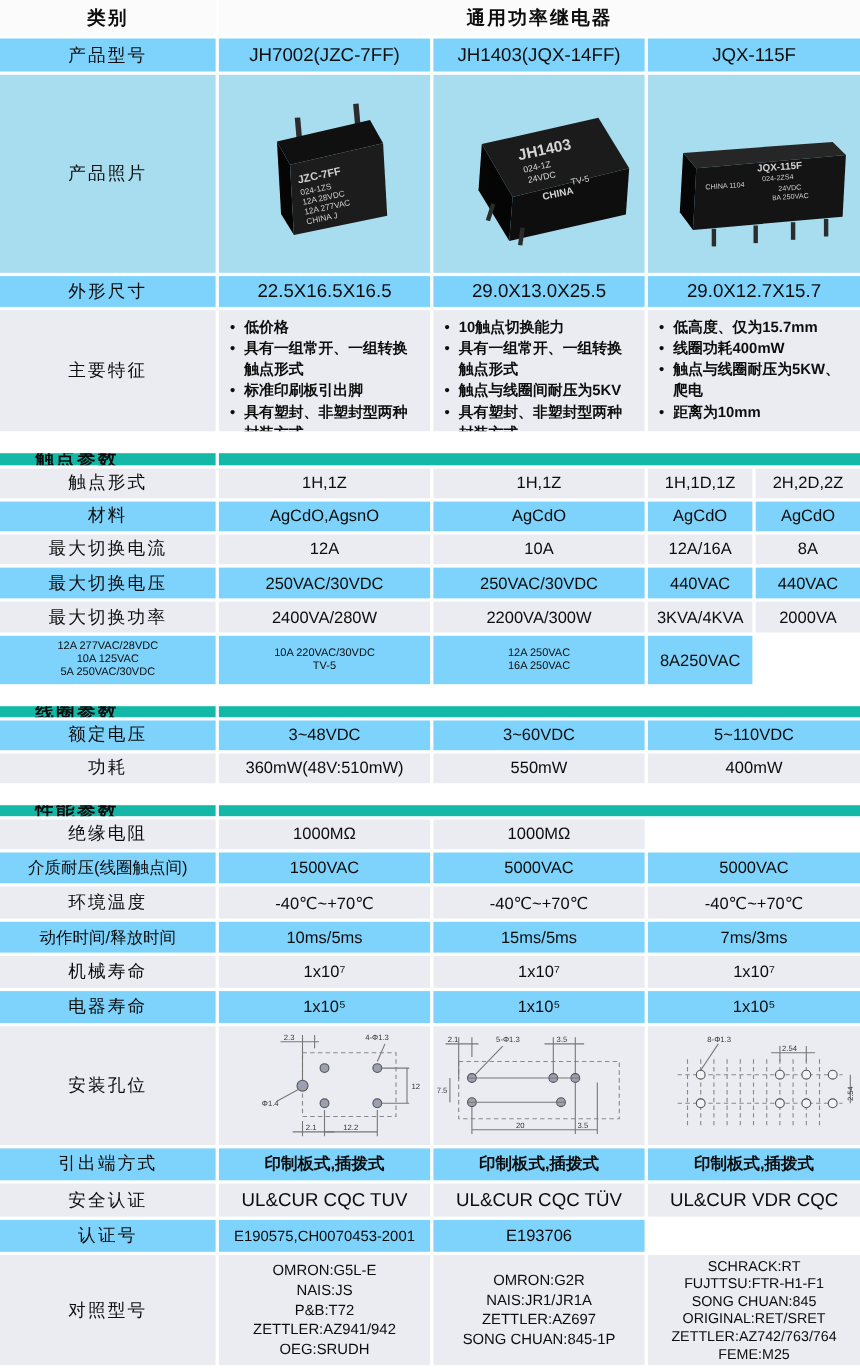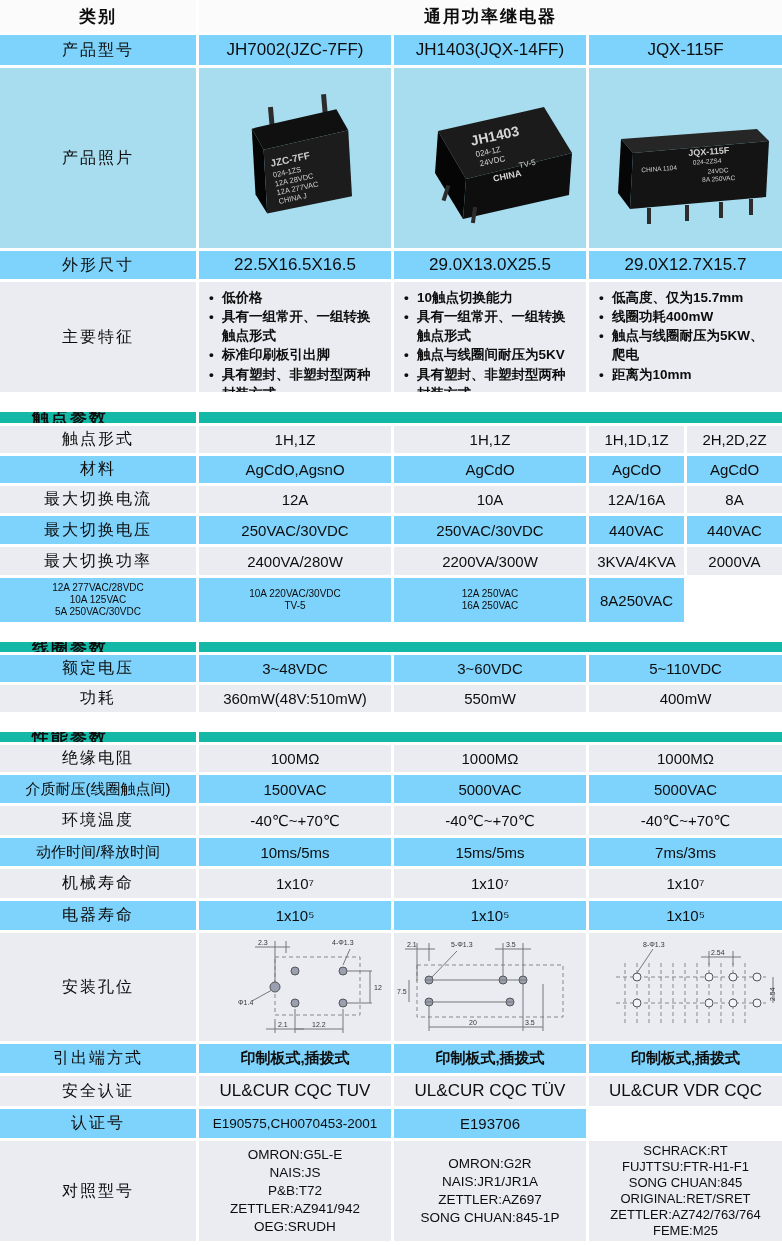--- a/index.html
+++ b/index.html
@@ -224,21 +224,20 @@
     <div class="cell bg-gray val">400mW</div>
   </div>
 
   <div class="row cols2" style="height:27px">
     <div class="cell bg-head sec-label">性能参数</div>
     <div class="cell bg-head"></div>
   </div>
 
   <div class="row cols4" style="height:27px">
     <div class="cell bg-gray label">绝缘电阻</div>
-    <div class="cell bg-gray val">100MΩ</div>
     <div class="cell bg-gray val">1000MΩ</div>
     <div class="cell bg-gray val">1000MΩ</div>
   </div>
 
   <div class="row cols4" style="height:28px">
     <div class="cell bg-blue longlabel">介质耐压(线圈触点间)</div>
     <div class="cell bg-blue val">1500VAC</div>
     <div class="cell bg-blue val">5000VAC</div>
     <div class="cell bg-blue val">5000VAC</div>
   </div>

